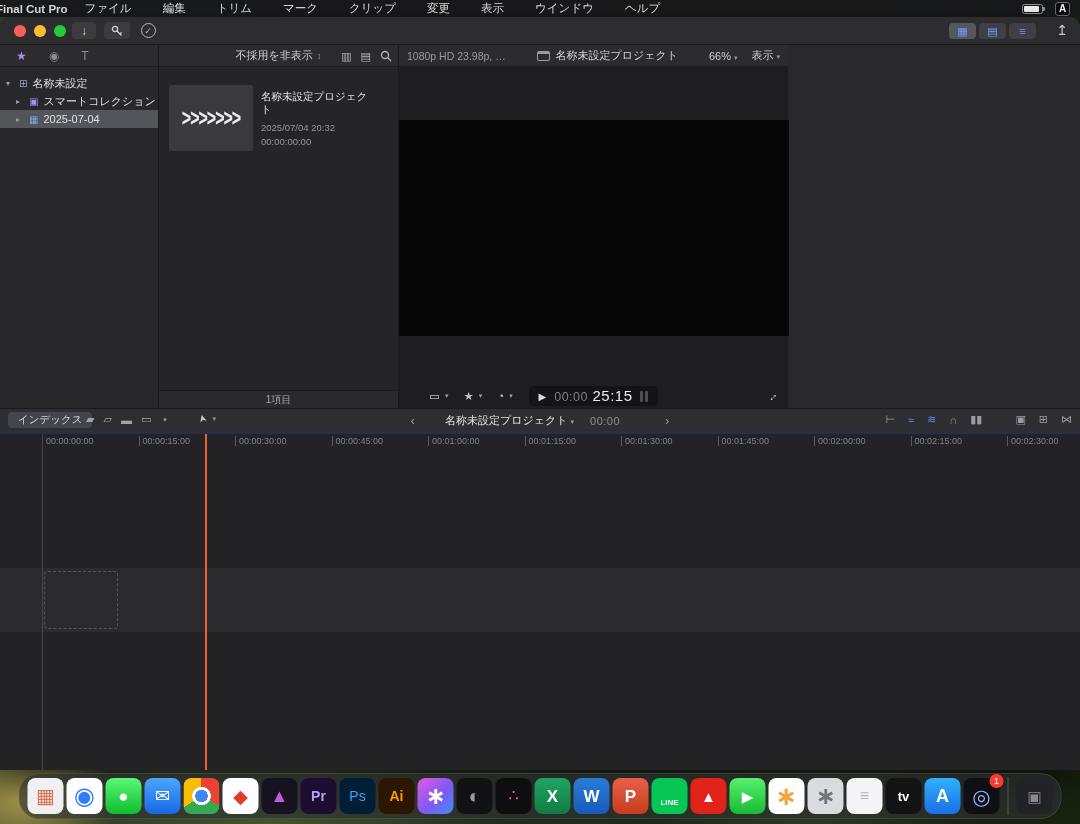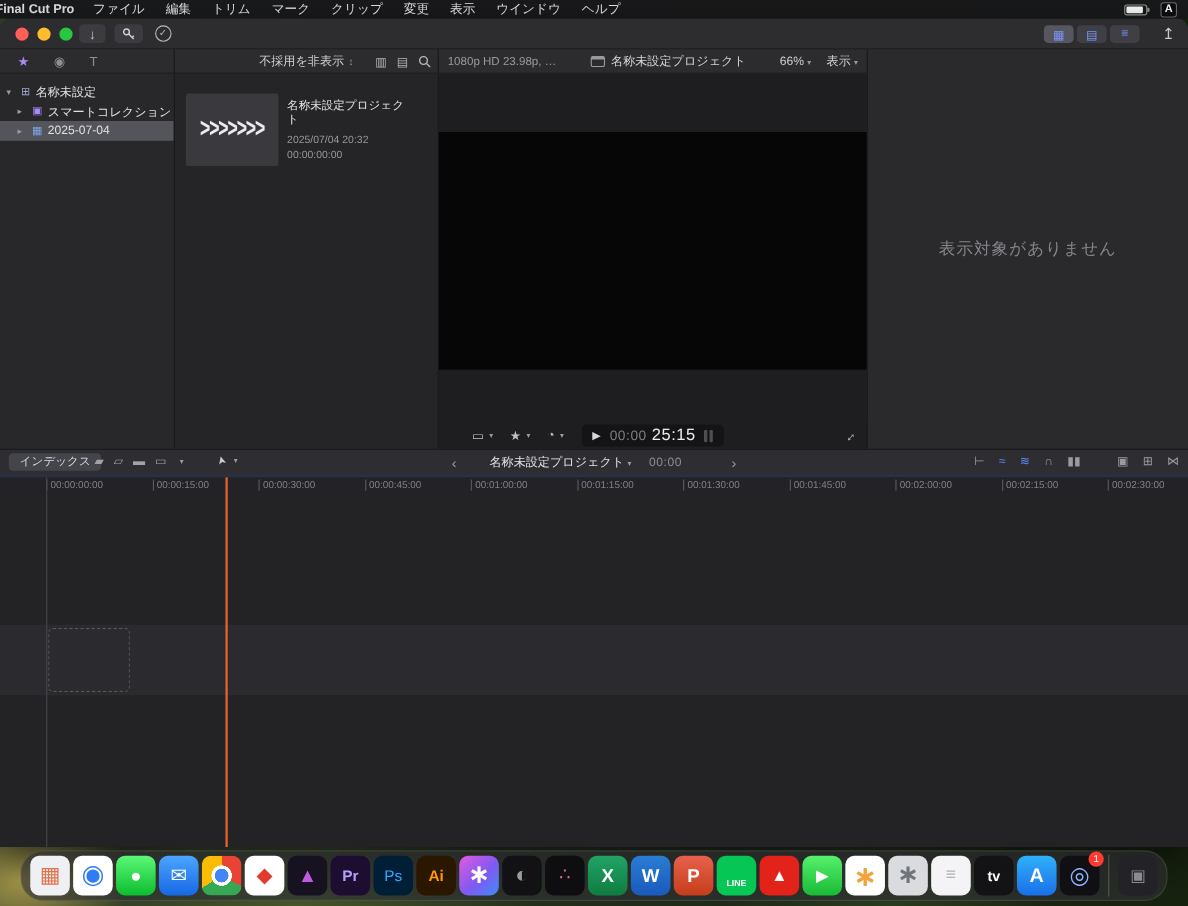--- a/index.html
+++ b/index.html
@@ -139,21 +139,21 @@
   .dock-badge { position:absolute; top:-4px; right:-4px; min-width:14px; height:14px; border-radius:7px;
     background:#ff3b30; color:#fff; font-size:9px; display:flex; align-items:center; justify-content:center; padding:0 3px; }
   .dock-divider { width:1px; height:38px; background:rgba(255,255,255,.22); margin:0 5px; flex:none; }
 </style>
 </head>
 <body>
 
 <div class="menu-bar">
   <div class="menu-left">
     <span class="app-name">Final Cut Pro</span>
-    <span class="menu-left" style="gap:19px">
+    <span class="menu-left" style="gap:31px">
         <span class="menu-item">ファイル</span>
         <span class="menu-item">編集</span>
         <span class="menu-item">トリム</span>
         <span class="menu-item">マーク</span>
         <span class="menu-item">クリップ</span>
         <span class="menu-item">変更</span>
         <span class="menu-item">表示</span>
         <span class="menu-item">ウインドウ</span>
         <span class="menu-item">ヘルプ</span>
       </span>
@@ -231,20 +231,21 @@
         </span>
       </div>
       <div class="clip-thumb">
         <span class="clip-chevrons">&gt;&gt;&gt;&gt;&gt;&gt;&gt;</span>
       </div>
       <div class="clip-meta">
         <div class="clip-title">名称未設定プロジェクト</div>
         <div class="clip-date">2025/07/04 20:32</div>
         <div class="clip-duration">00:00:00:00</div>
       </div>
+      <div class="browser-status">1項目</div>
     </div>
 
     <div class="viewer">
       <div class="pane-toolbar viewer-toolbar">
         <span class="fmt-info">1080p HD 23.98p, …</span>
         <span class="v-center">
           <span class="mini-clapper"></span>
           <span class="v-title">名称未設定プロジェクト</span>
         </span>
         <span class="v-right">
@@ -276,23 +277,20 @@
           </span>
           <span class="meters">
             <span class="meter-bar"></span>
               <span class="meter-bar"></span>
           </span>
         </span>
         <span class="fullscreen">↔</span>
       </div>
     </div>
 
-    <div class="inspector">
-      <div class="empty-msg">表示対象がありません</div>
-    </div>
   </div>
 
   <div class="tl-toolbar">
     <span class="index-btn">インデックス</span>
     <span class="tl-edit-tools">
         <span class="tl-tool">▰</span>
         <span class="tl-tool">▱</span>
         <span class="tl-tool">▬</span>
         <span class="tl-tool">▭</span>
         <span class="chev">▾</span>

